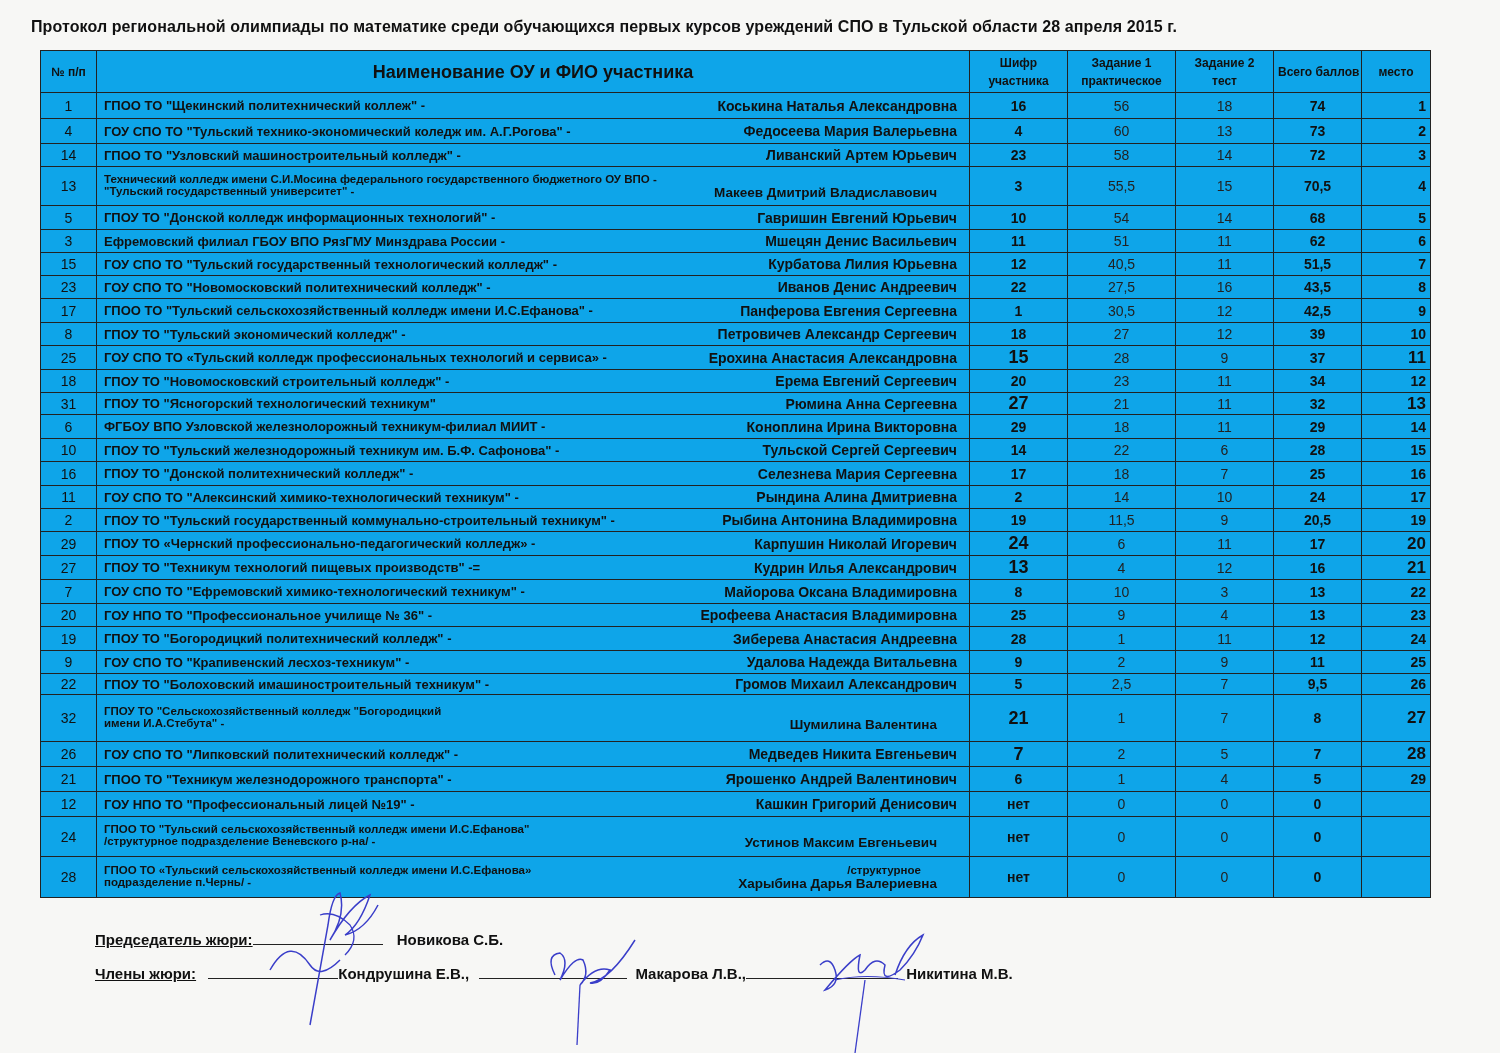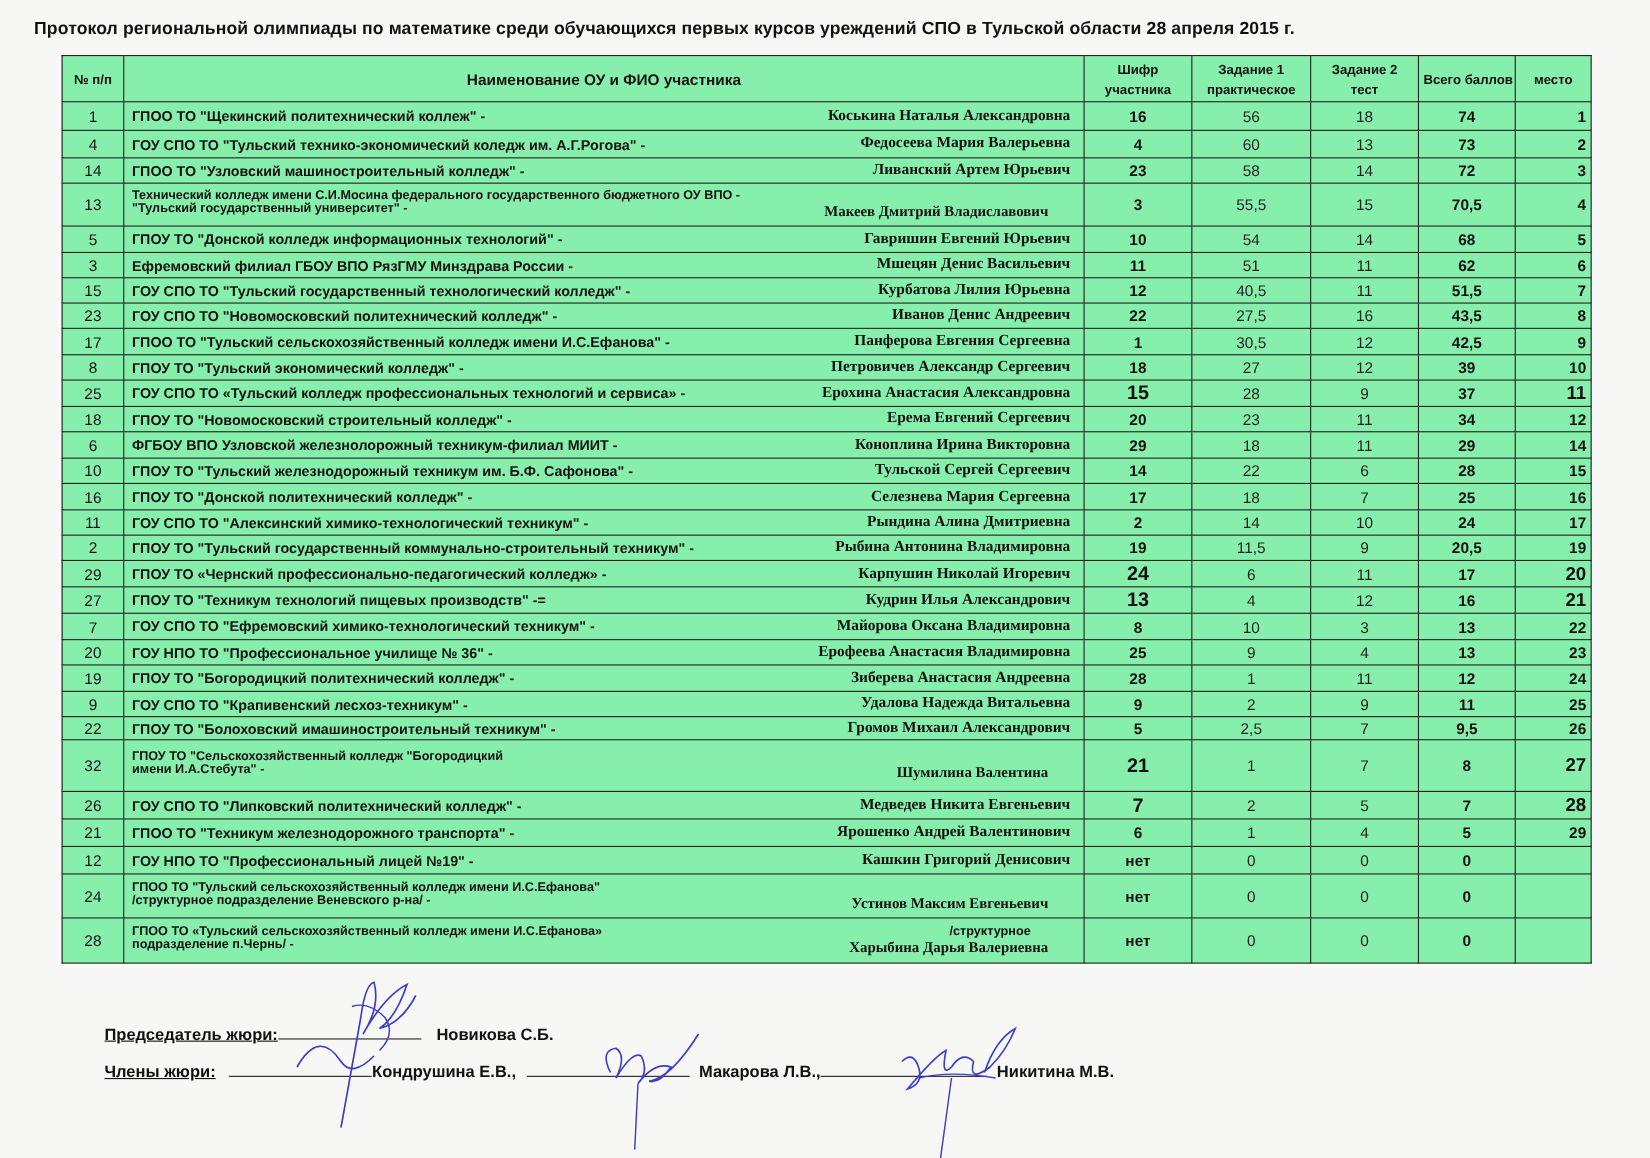--- a/index.html
+++ b/index.html
@@ -10,40 +10,40 @@
     color: #111;
     position: relative;
     overflow: hidden;
   }
   .title {
     position: absolute; left: 0; top: 18px; width: 1208px;
     text-align: center; font-size: 16px; font-weight: bold;
     letter-spacing: 0.1px;
   }
   table.protocol {
-    position: absolute; left: 56px; top: 50px;
+    position: absolute; left: 40px; top: 50px;
     width: 1390px;
     border-collapse: collapse;
     table-layout: fixed;
-    background: #86efac;
+    background: #0ea5e9;
   }
   table.protocol th, table.protocol td {
     border: 1.6px solid #222;
     padding: 0 4px;
     vertical-align: middle;
     overflow: hidden;
     white-space: nowrap;
   }
   th { font-weight: bold; font-size: 12px; text-align: center; line-height: 18px; }
-  th.name-head { font-size: 14px; }
+  th.name-head { font-size: 18px; }
   td.num { text-align: center; font-size: 14px; }
   td.org { font-size: 13px; font-weight: bold; padding: 0; }
   .orgwrap { display: flex; justify-content: space-between; align-items: center; padding: 0 8px 0 3px; height: 100%; }
   .orgwrap .org-text { flex: 0 1 auto; }
-  .orgwrap .person { font-size: 14px; font-weight: bold; font-family: Liberation Serif, serif; }
+  .orgwrap .person { font-size: 14px; font-weight: bold; }
   .orgwrap.two { flex-direction: column; align-items: stretch; justify-content: flex-end; }
   .orgwrap.two .l1 { font-size: 11.5px; text-align: left; }
   .orgwrap.two .l2 { display: flex; justify-content: space-between; font-size: 11.5px; }
   .orgwrap.two .l2 .person { font-size: 13.5px; }
   td.cipher { text-align: center; font-weight: bold; font-size: 14px; }
   td.cipher.big { font-size: 18px; }
   td.score { text-align: center; font-size: 14px; font-weight: normal; color: #222; }
   td.total { text-align: center; font-weight: bold; font-size: 14px; }
   td.place { text-align: right; font-weight: bold; font-size: 14px; padding-right: 2px; }
   td.place.big { font-size: 17px; }
@@ -256,20 +256,34 @@
           <span class="org-text">ГПОУ ТО  "Новомосковский строительный колледж"   -</span>
           <span class="person">Ерема Евгений Сергеевич</span>
         </div>
         </td>
         <td class="cipher">20</td>
         <td class="score">23</td>
         <td class="score">11</td>
         <td class="total">34</td>
         <td class="place">12</td>
       </tr>
+      <tr style="height: 22px;">
+        <td class="num">31</td>
+        <td class="org">
+        <div class="orgwrap">
+          <span class="org-text">ГПОУ ТО "Ясногорский технологический техникум"</span>
+          <span class="person">Рюмина Анна Сергеевна</span>
+        </div>
+        </td>
+        <td class="cipher big">27</td>
+        <td class="score">21</td>
+        <td class="score">11</td>
+        <td class="total">32</td>
+        <td class="place big">13</td>
+      </tr>
       <tr style="height: 24px;">
         <td class="num">6</td>
         <td class="org">
         <div class="orgwrap">
           <span class="org-text">ФГБОУ ВПО Узловской железнолорожный техникум-филиал МИИТ -</span>
           <span class="person">Коноплина Ирина Викторовна</span>
         </div>
         </td>
         <td class="cipher">29</td>
         <td class="score">18</td>

